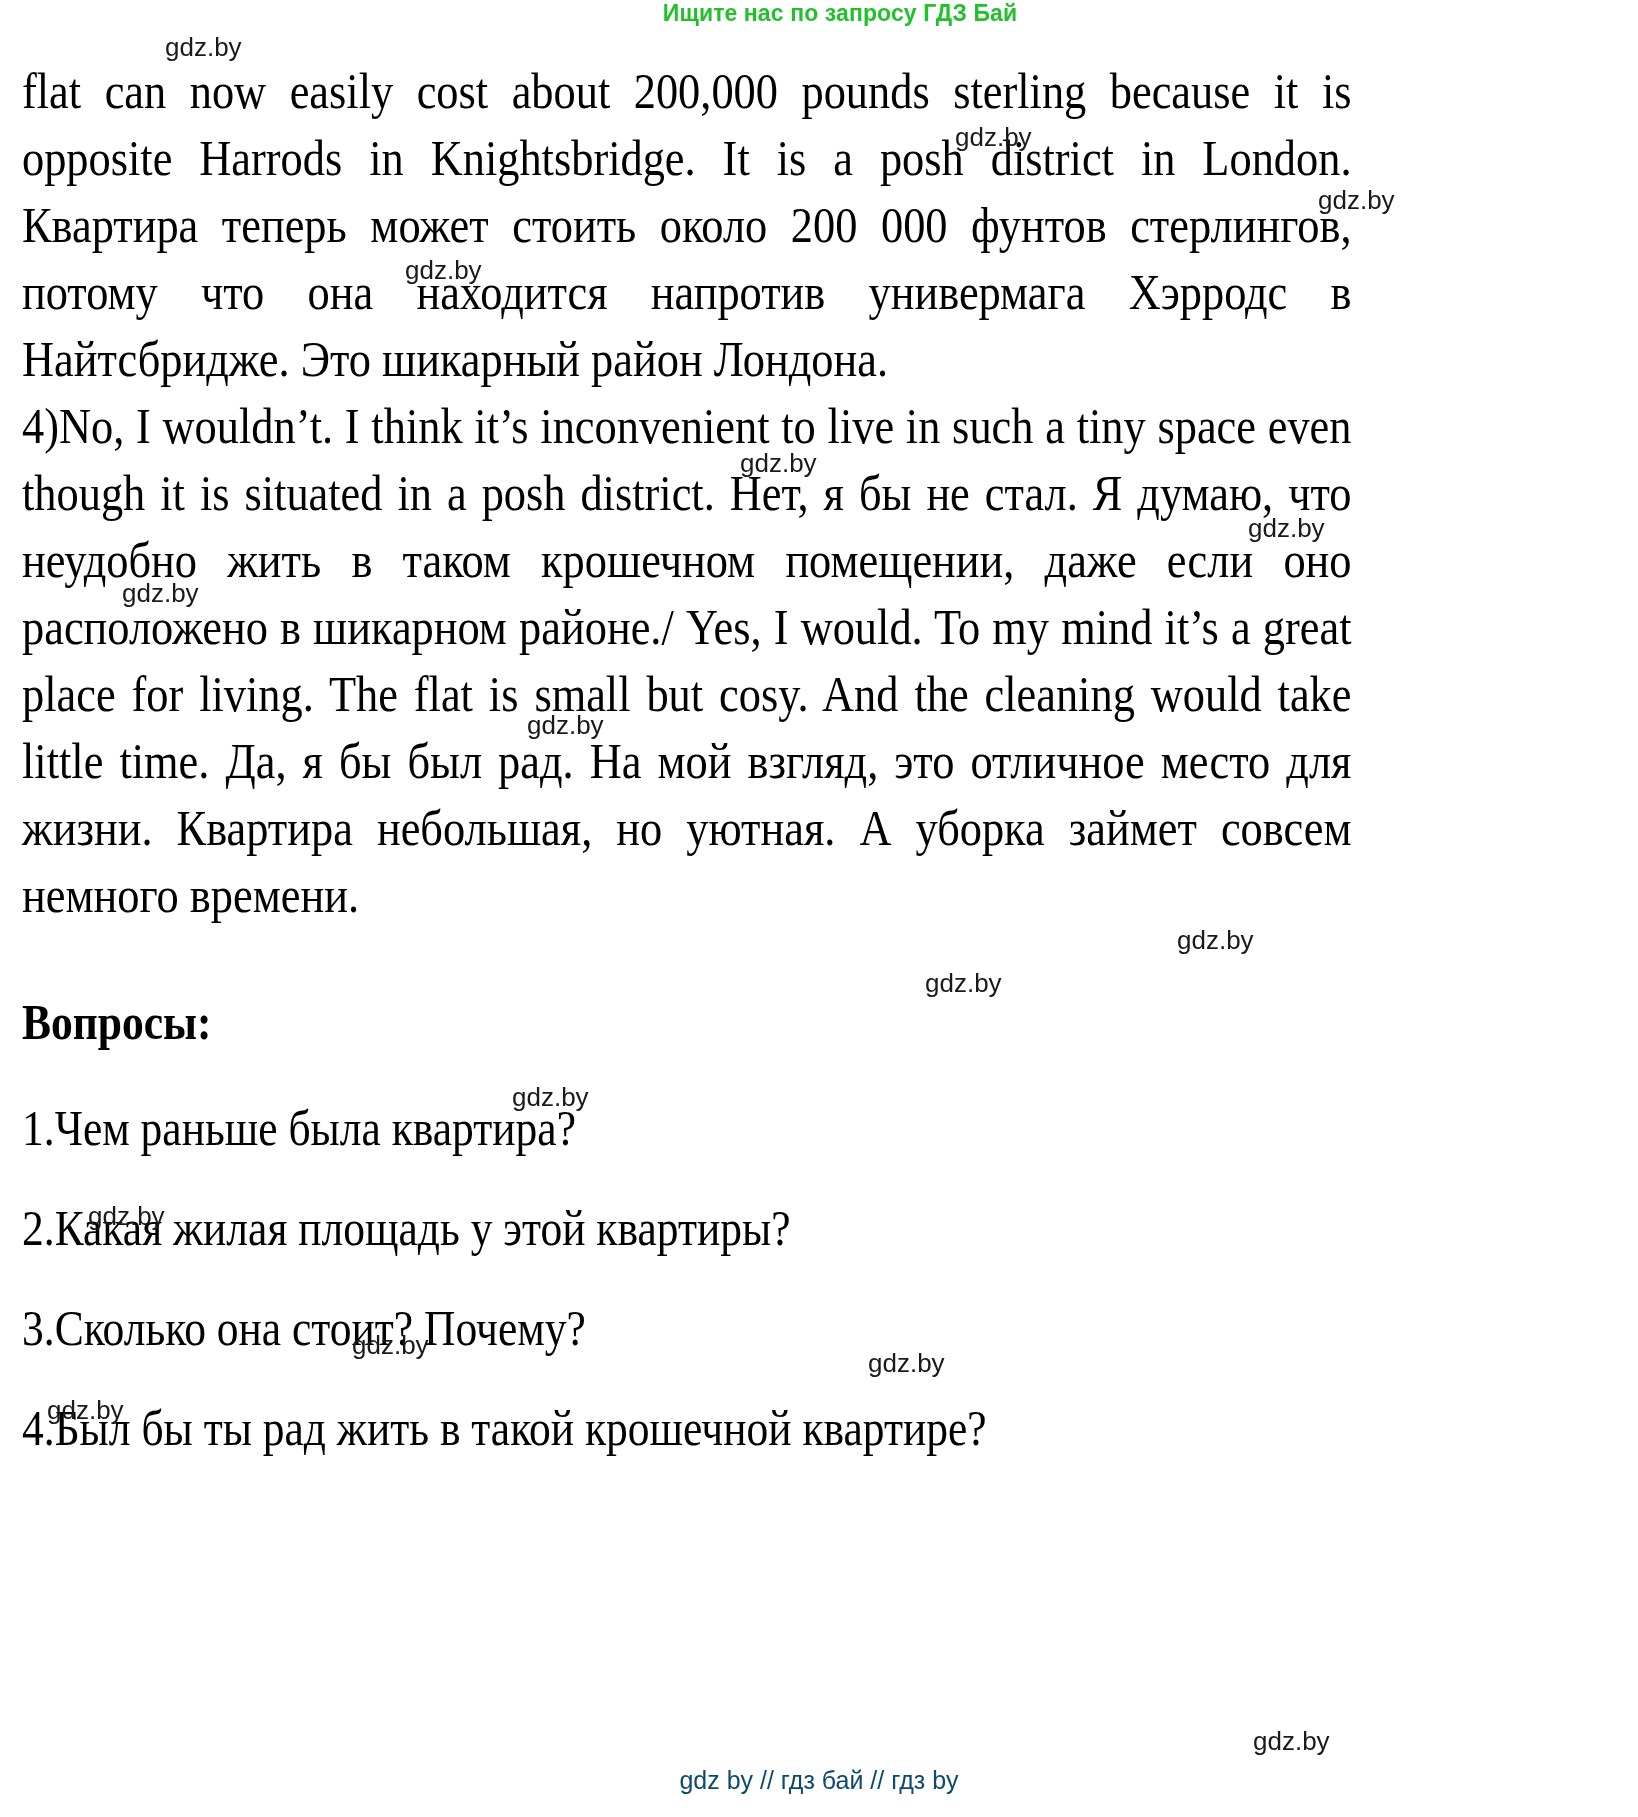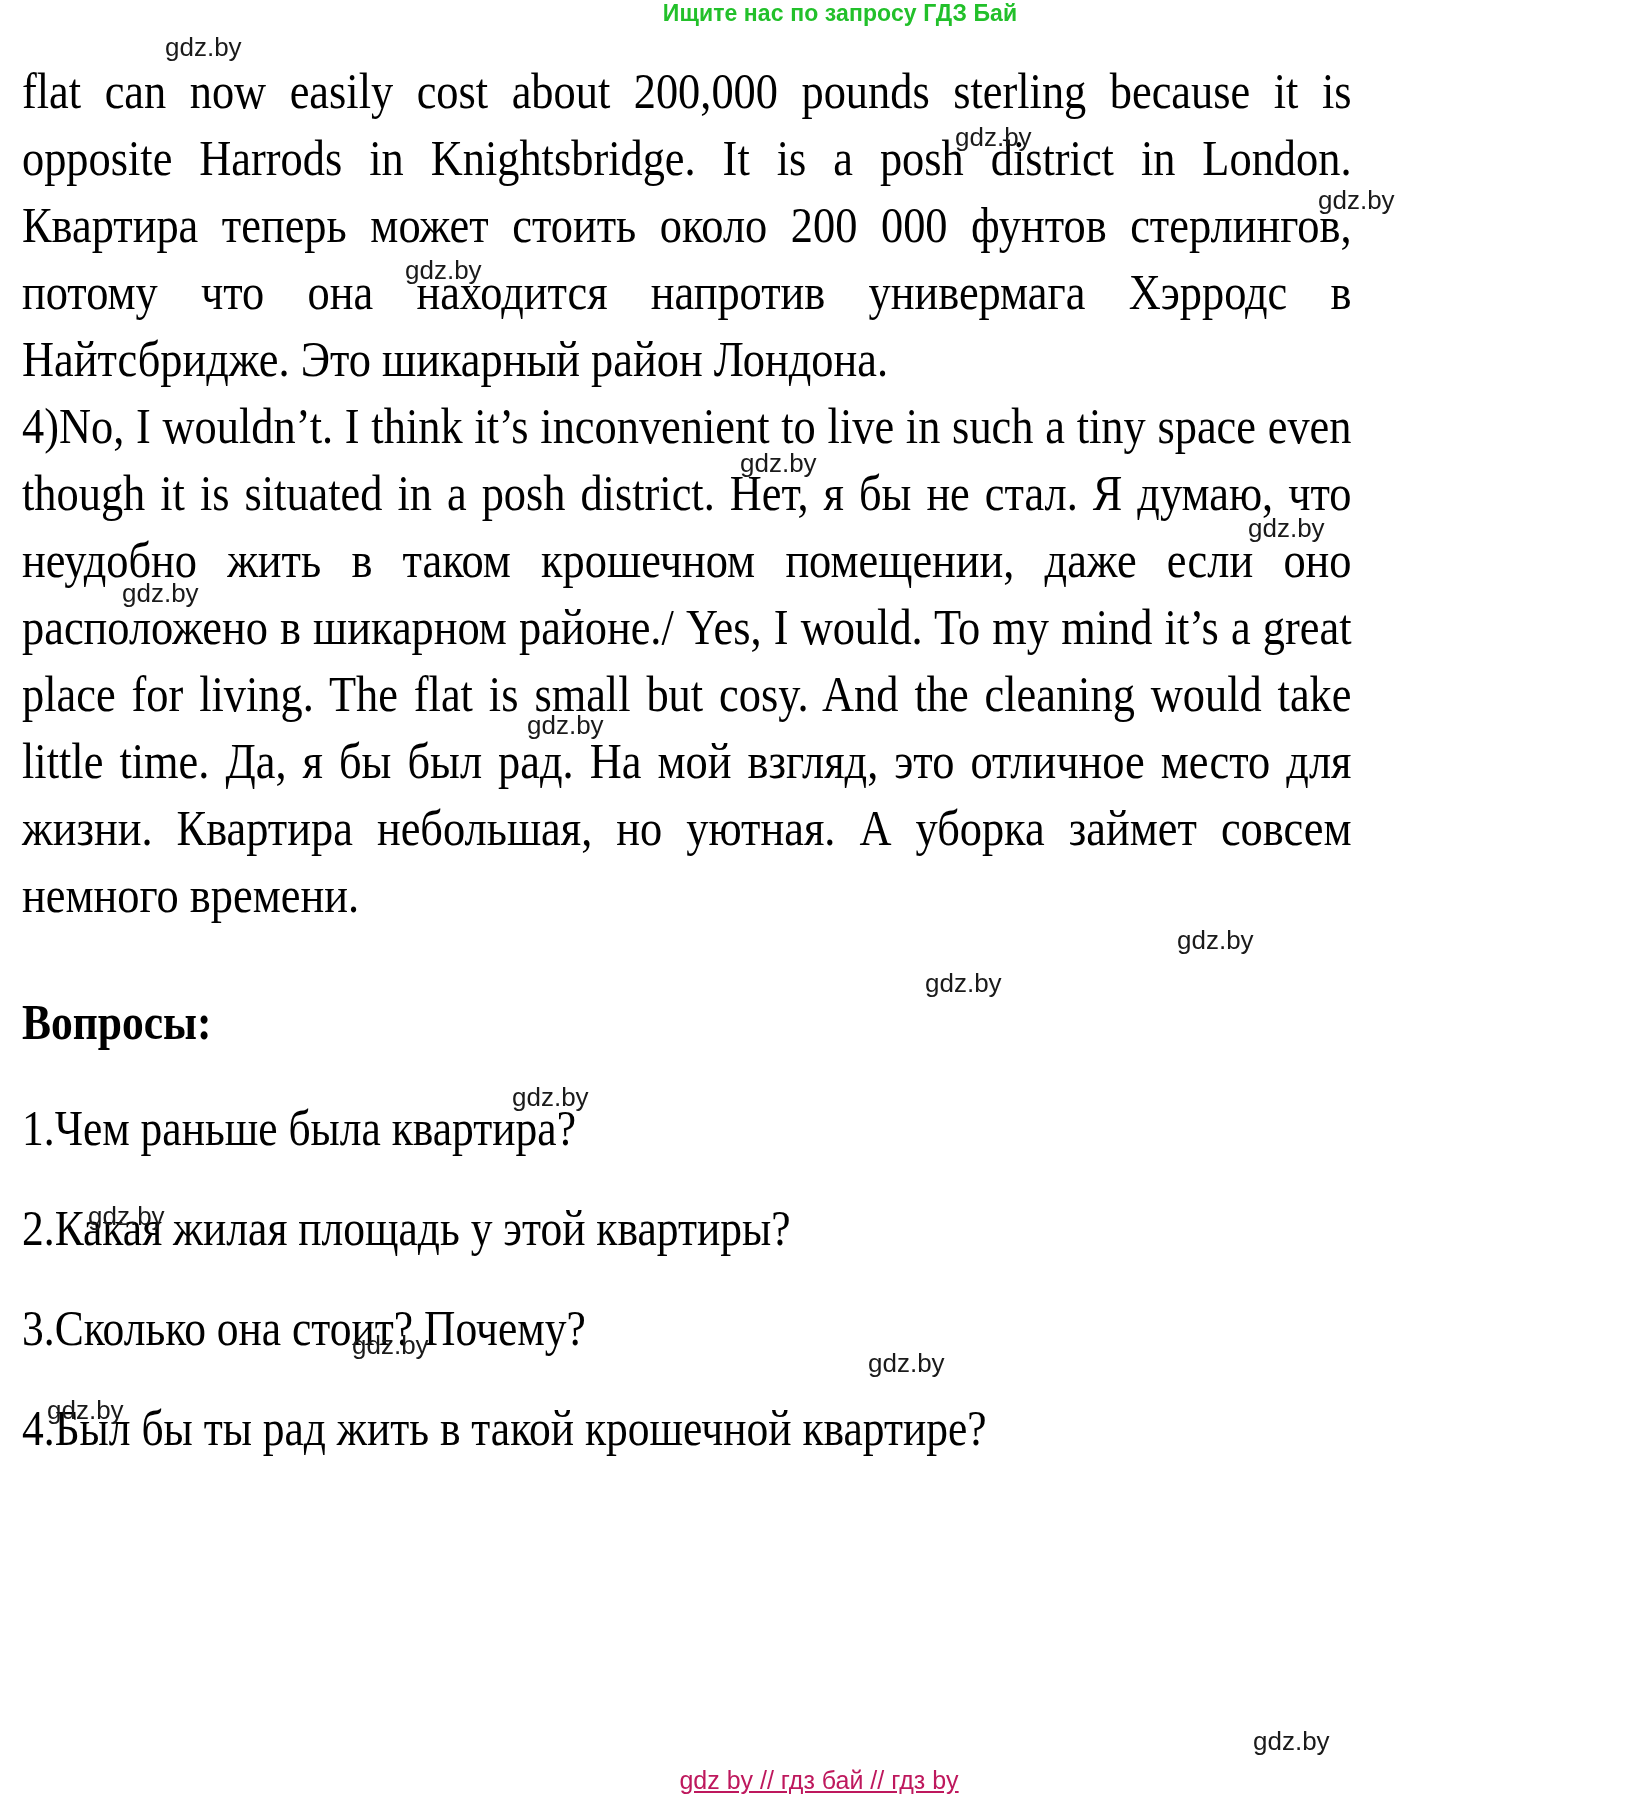--- a/index.html
+++ b/index.html
@@ -142,15 +142,15 @@
       <div class="wm" style="left: 1177px; top: 925px; color: rgb(26, 26, 26);">gdz.by</div>
       <div class="wm" style="left: 925px; top: 968px; color: rgb(26, 26, 26);">gdz.by</div>
       <div class="wm" style="left: 512px; top: 1082px; color: rgb(26, 26, 26);">gdz.by</div>
       <div class="wm" style="left: 88px; top: 1201px; color: rgb(26, 26, 26);">gdz.by</div>
       <div class="wm" style="left: 352px; top: 1330px; color: rgb(26, 26, 26);">gdz.by</div>
       <div class="wm" style="left: 868px; top: 1348px; color: rgb(26, 26, 26);">gdz.by</div>
       <div class="wm" style="left: 47px; top: 1395px; color: rgb(26, 26, 26);">gdz.by</div>
       <div class="wm" style="left: 1253px; top: 1726px; color: rgb(26, 26, 26);">gdz.by</div>
     </div>
 
-  <div id="footer-links" style="color: #be185d; text-decoration: underline;">gdz by  //  гдз бай  //  гдз by</div>
+  <div id="footer-links" style="color: #0c4a6e;">gdz by  //  гдз бай  //  гдз by</div>
 
 </div>
 
 </body></html>

